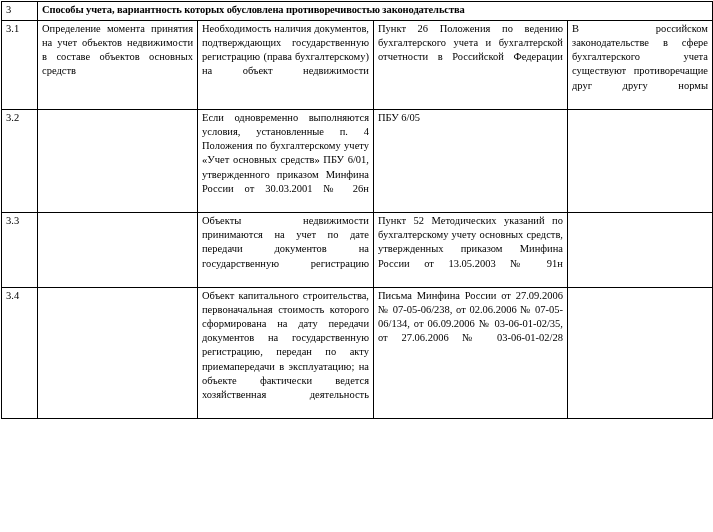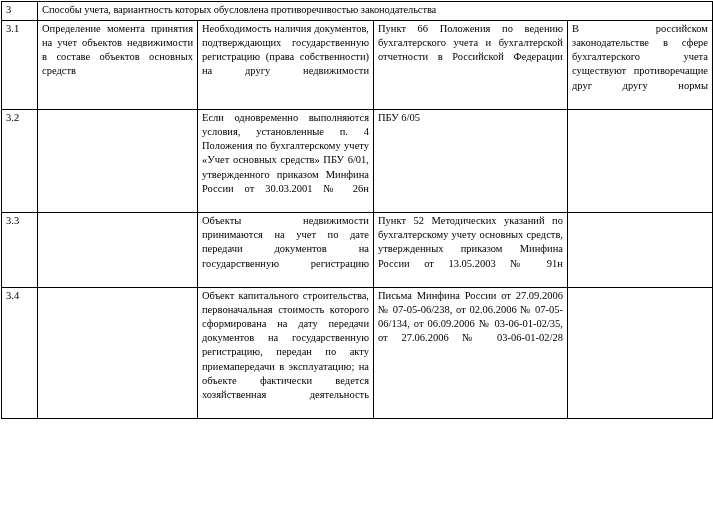--- a/index.html
+++ b/index.html
@@ -46,20 +46,21 @@
     padding-bottom: 1px;
     height: 15px;
   }
   .hdr-title {
     text-align: center;
     text-justify: auto;
     vertical-align: middle;
     padding-top: 0;
     padding-bottom: 1px;
     letter-spacing: -0.1px;
+    font-weight: bold;
   }
   .num-cell {
     text-align: left;
     text-justify: auto;
   }
   
   .cell-text { display: block; }
   
   .j { text-align: justify; font-family: Liberation Serif, serif; }
   .j:after {
@@ -84,24 +85,24 @@
       <td class="hdr-num">3</td>
       <td class="hdr-title" colspan="4">Способы учета, вариантность которых обусловлена противоречивостью законодательства</td>
     </tr>
 
     <tr>
       <td class="num-cell">3.1</td>
       <td>
           <span class="j cell-text">Определение момента принятия на учет объектов недвижимости в составе объектов основных средств</span>
         </td>
       <td>
-          <span class="j cell-text">Необходимость наличия документов, подтверждающих государственную регистрацию (права собственности) на другу недвижимости</span>
+          <span class="j cell-text">Необходимость наличия документов, подтверждающих государственную регистрацию (права бухгалтерскому) на объект недвижимости</span>
         </td>
       <td>
-          <span class="j cell-text">Пункт 66 Положения по ведению бухгалтерского учета и бухгалтерской отчетности в Российской Федерации</span>
+          <span class="j cell-text">Пункт 26 Положения по ведению бухгалтерского учета и бухгалтерской отчетности в Российской Федерации</span>
         </td>
       <td>
           <span class="j cell-text">В российском законодательстве в сфере бухгалтерского учета существуют противоречащие друг другу нормы</span>
         </td>
     </tr>
 
     <tr>
       <td class="num-cell">3.2</td>
       <td>
           <span class="cell-text"></span>

